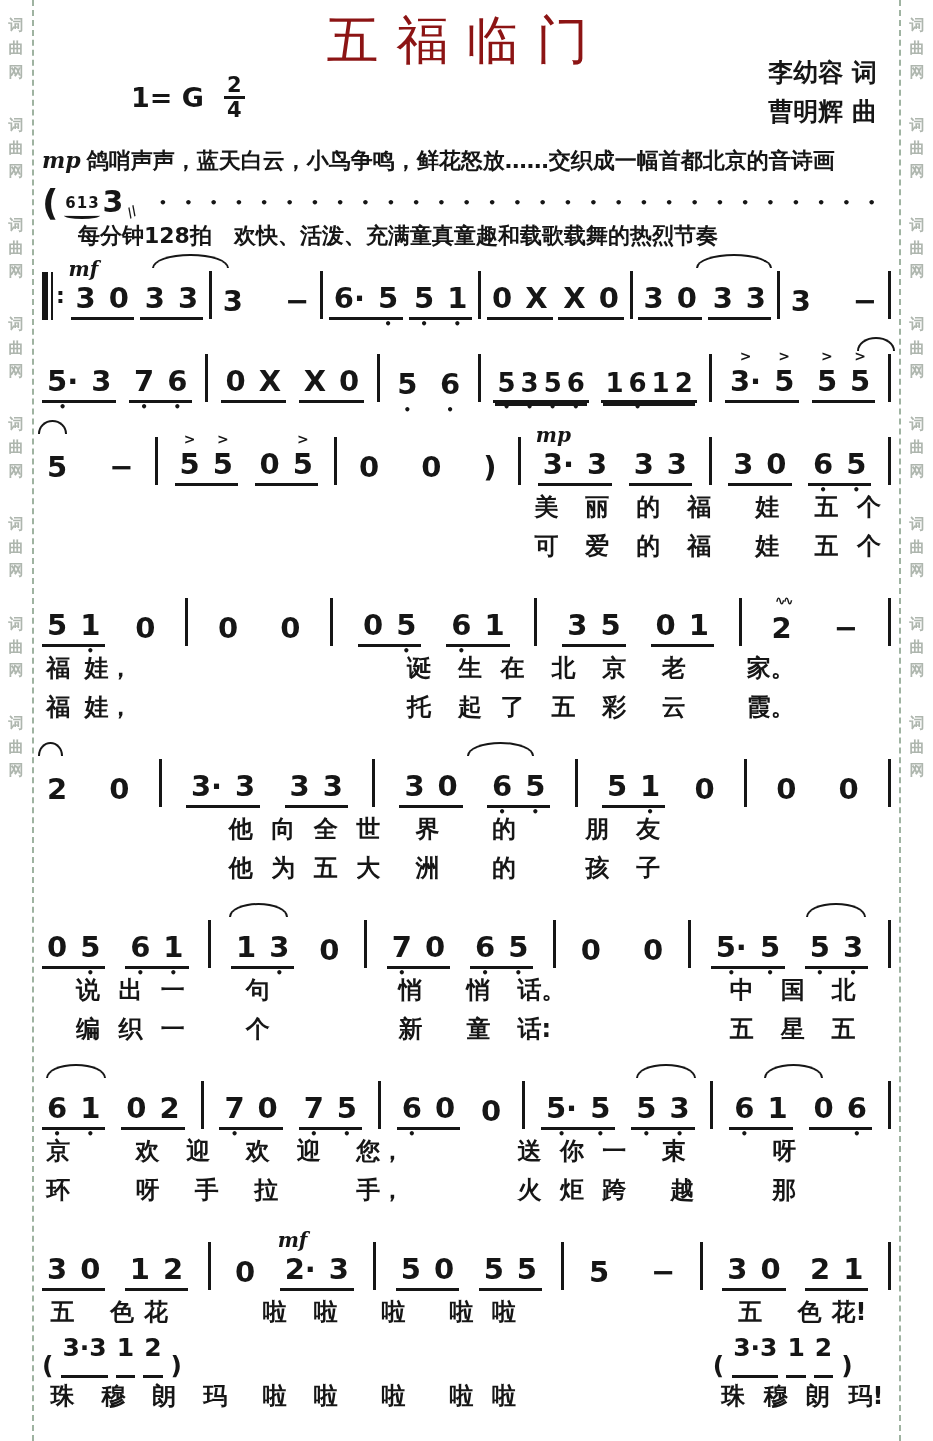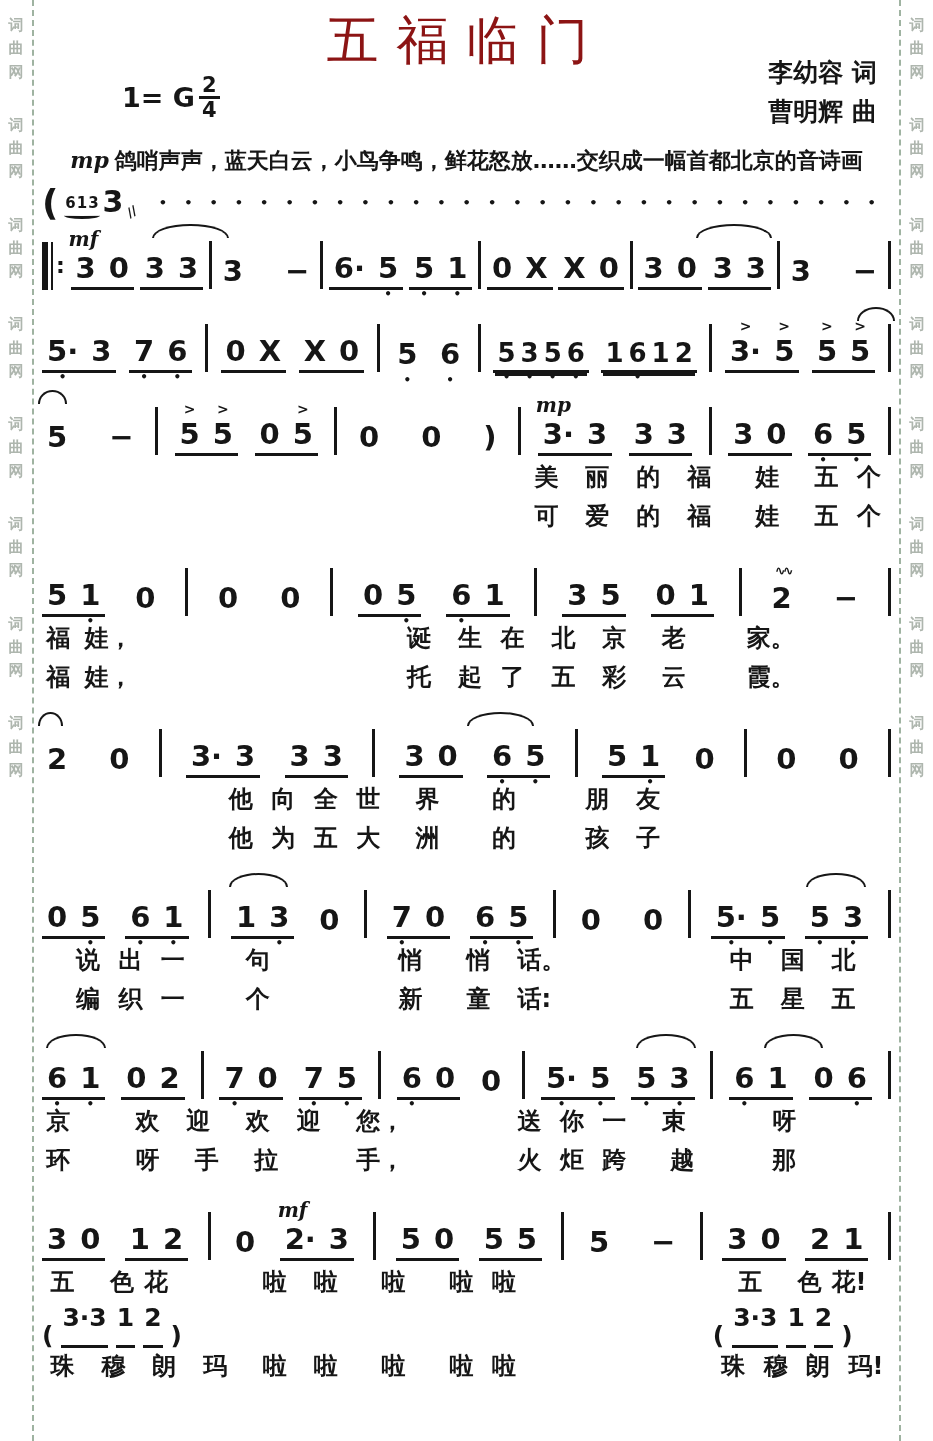--- a/index.html
+++ b/index.html
@@ -17,25 +17,25 @@
   #wm-right{right:0;border-left:2px dashed var(--wm_line);}
   .wm-gap{margin-top:30px;}
 
   #content{position:absolute;left:42px;right:42px;top:0;}
 
   .top-row{display:flex;justify-content:space-between;margin-top:22px;font-size:17px;color:var(--green);font-weight:700;}
 
   .head-block{position:relative;height:140px;}
   .title{text-align:center;margin-top:6px;font-size:52px;font-weight:400;letter-spacing:18px;color:var(--red);}
   .credits{position:absolute;right:14px;top:48px;text-align:right;font-size:25px;font-weight:700;line-height:1.55;}
-  .keysig{position:absolute;left:80px;top:68px;display:flex;align-items:center;gap:4px;font-size:27px;font-weight:800;}
+  .keysig{position:absolute;left:89px;top:68px;display:flex;align-items:center;gap:20px;font-size:27px;font-weight:800;}
   .frac{display:inline-flex;flex-direction:column;align-items:center;line-height:1.05;font-size:21px;font-weight:800;}
   .frac .num{border-bottom:3px solid var(--ink);padding:0 3px;}
 
-  .intro-row{font-size:22px;font-weight:700;white-space:nowrap;text-align:center;}
+  .intro-row{font-size:22px;font-weight:700;white-space:nowrap;}
   .dynit{font-family:"DejaVu Serif",serif;font-style:italic;font-weight:700;margin-right:6px;}
 
   .grace-row{display:flex;align-items:flex-end;gap:6px;margin:8px 0 2px;}
   .g-open{font-size:36px;font-weight:700;line-height:.85;}
   .g-stack{display:flex;flex-direction:column;align-items:center;}
   .g-small{font-size:15px;font-weight:800;letter-spacing:1px;}
   .g-tie{width:36px;height:7px;border-bottom:3px solid var(--ink);border-radius:0 0 70% 70%;}
   .g-main{font-size:30px;font-weight:800;margin-left:-4px;}
   .g-slash{font-size:13px;font-weight:800;transform:rotate(-28deg);margin:0 0 0 -2px;}
   #grace-dots{display:flex;gap:17px;margin-left:16px;align-items:center;padding-bottom:9px;}
@@ -184,20 +184,21 @@
           <div class="gdot">•</div>
           <div class="gdot">•</div>
           <div class="gdot">•</div>
           <div class="gdot">•</div>
           <div class="gdot">•</div>
           <div class="gdot">•</div>
           <div class="gdot">•</div>
         </span>
     </div>
 
+    <div class="tempo-row">每分钟128拍　欢快、活泼、充满童真童趣和载歌载舞的热烈节奏</div>
 
     <div id="score">
         <div class="line-wrap">
           <div class="arc" style="left: 13%; width: 9%;"></div>
           <div class="arc" style="left: 77%; width: 9%;"></div>
           <div class="mline">
             <div class="rep">
               <div class="thick"></div>
               <div class="thin"></div>
               <div class="coldots">:</div>

